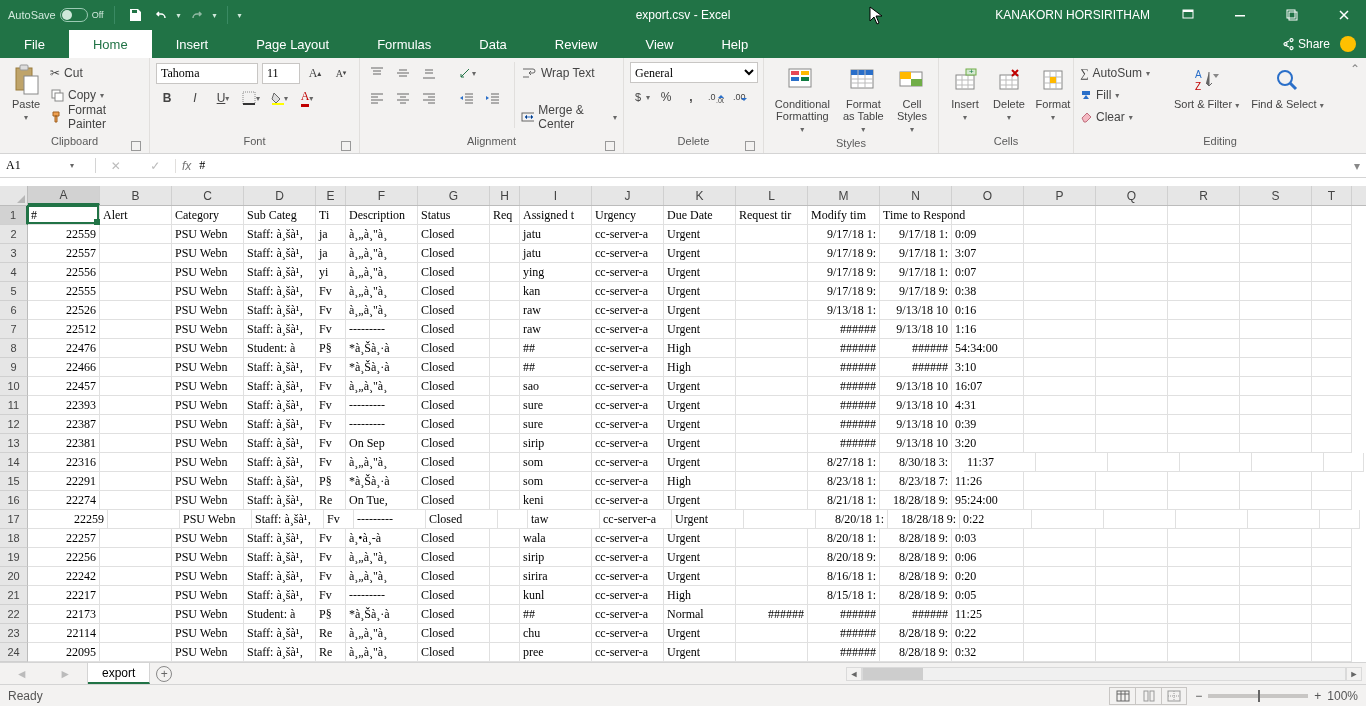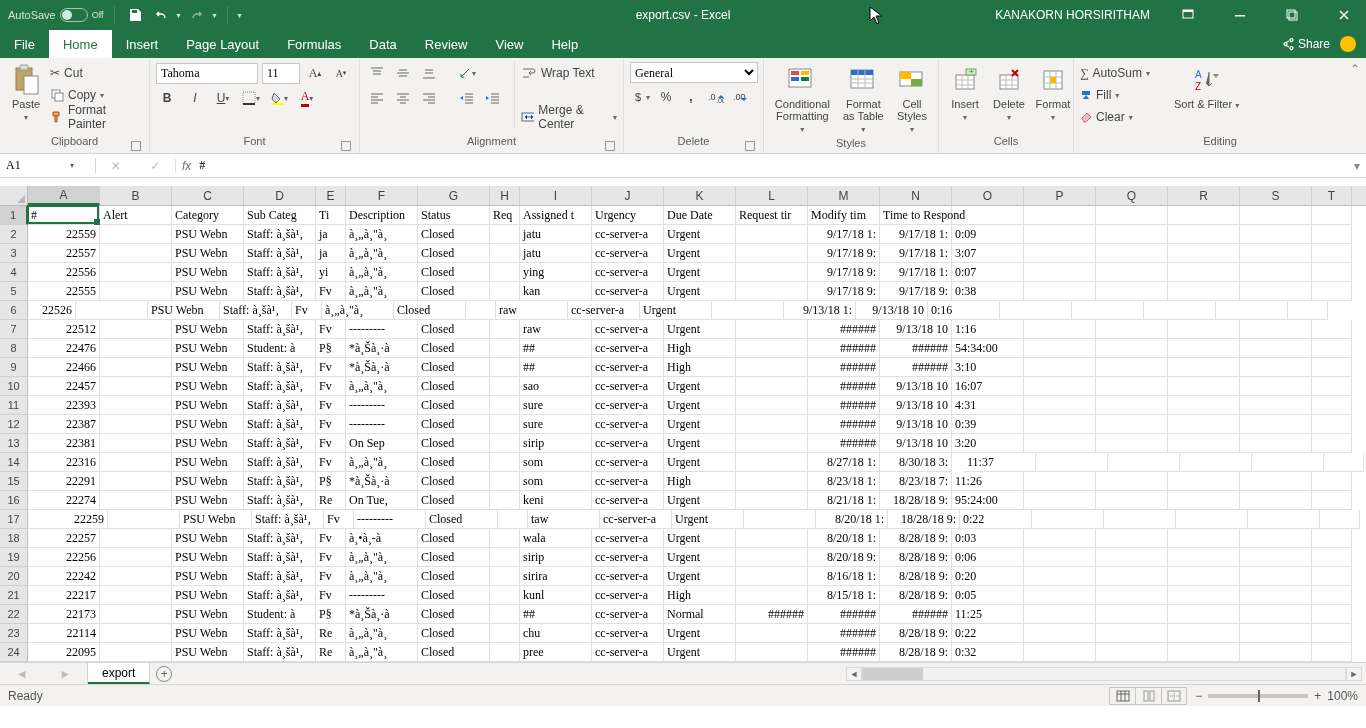--- a/index.html
+++ b/index.html
@@ -14,21 +14,21 @@
 .titlebar .qa .sep { width: 1px; height: 18px; background: #3a8a63; margin: 0 4px; }
 .titlebar .qa .ic { width: 20px; height: 20px; display: flex; align-items: center; justify-content: center; color: #fff; }
 .titlebar .center { position: absolute; left: 50%; transform: translateX(-50%); font-size: 12px; color: #fff; }
 .titlebar .right { margin-left: auto; display: flex; align-items: center; gap: 8px; padding-right: 0; }
 .titlebar .right .user { font-size: 12px; color: #fff; margin-right: 8px; }
 .titlebar .right .wbtn { width: 44px; height: 30px; display: flex; align-items: center; justify-content: center; color: #fff; }
 .titlebar .right .wbtn svg { width: 12px; height: 12px; }
 
 
 .tabsrow { height: 28px; background: #217346; display: flex; align-items: stretch; }
-.rtab { padding: 0 14px; color: #fff; display: flex; align-items: center; font-size: 13px; }
+.rtab { padding: 0 24px; color: #fff; display: flex; align-items: center; font-size: 13px; }
 .rtab.active { background: #fff; color: #217346; }
 .tellme { display: flex; align-items: center; gap: 6px; color: #c5e5d5; padding-left: 18px; }
 .tabsrow .right { margin-left: auto; display: flex; align-items: center; gap: 10px; padding-right: 10px; color: #fff; }
 .smile { width: 16px; height: 16px; background: #ffc000; border-radius: 50%; position: relative; }
 
 
 .ribbon { height: 96px; background: #f3f2f1; border-bottom: 1px solid #d4d4d4; display: flex; }
 .group { border-right: 1px solid #e1dfdd; padding: 4px 6px 0 6px; display: flex; flex-direction: column; }
 .group .content { flex: 1; display: flex; align-items: flex-start; gap: 4px; }
 .group .label { height: 18px; font-size: 11px; color: #5a5a5a; text-align: center; position: relative; }
@@ -475,20 +475,29 @@
       <div class="bigbtn">
           <span class="ic">
             <svg width="28" height="28">
               <text x="2" y="12" font-size="10" fill="#2a6fc9">A</text>
               <text x="2" y="24" font-size="10" fill="#c00000">Z</text>
               <path fill="#666" d="M16 6v14l-3-3m3 3l3-3" stroke="#666"></path>
               <path fill="#888" d="M20 8h6l-3 4z"></path>
             </svg>
           </span>
           <span class="lbl"><span>Sort &amp; Filter</span> <span class="dd">▾</span></span>
+        </div>
+      <div class="bigbtn">
+          <span class="ic">
+            <svg width="28" height="28">
+              <circle cx="12" cy="12" r="7" fill="none" stroke="#2a6fc9" stroke-width="2"></circle>
+              <path stroke="#2a6fc9" stroke-width="3" d="M17 17l6 6"></path>
+            </svg>
+          </span>
+          <span class="lbl"><span>Find &amp; Select</span> <span class="dd">▾</span></span>
         </div>
     </div>
     <div class="label"><span>Editing</span></div>
     <span style="position:absolute;right:6px;top:62px;color:#888">⌃</span>
   </div>
 </div>
 
 <div class="fmrow">
   <div class="namebox">
     <input value="A1" style="">
@@ -664,21 +673,21 @@
           <div class="cell num" style="width: 72px;">9/17/18 9:</div>
           <div class="cell num" style="width: 72px;">9/17/18 9:</div>
           <div class="cell" style="width: 72px;">0:38</div>
           <div class="cell" style="width: 72px;"></div>
           <div class="cell" style="width: 72px;"></div>
           <div class="cell" style="width: 72px;"></div>
           <div class="cell" style="width: 72px;"></div>
           <div class="cell" style="width: 40px;"></div>
         </div>
         <div class="row">
-          <div class="cell num" style="width: 48px;">22526</div>
+          <div class="cell num" style="width: 72px;">22526</div>
           <div class="cell" style="width: 72px;"></div>
           <div class="cell" style="width: 72px;">PSU Webn</div>
           <div class="cell" style="width: 72px;">Staff: à¸šà¹‚</div>
           <div class="cell" style="width: 30px;">Fv</div>
           <div class="cell" style="width: 72px;">à¸„à¸"à¸</div>
           <div class="cell" style="width: 72px;">Closed</div>
           <div class="cell" style="width: 30px;"></div>
           <div class="cell" style="width: 72px;">raw</div>
           <div class="cell" style="width: 72px;">cc-server-a</div>
           <div class="cell" style="width: 72px;">Urgent</div>

